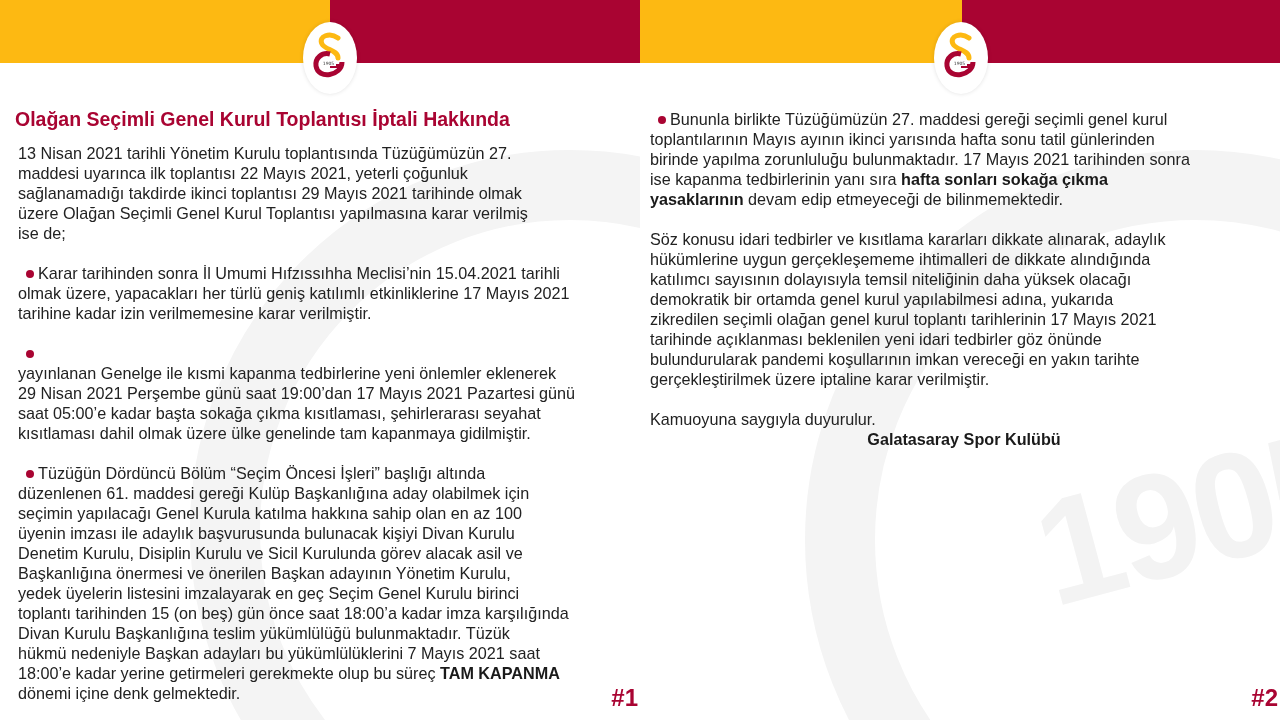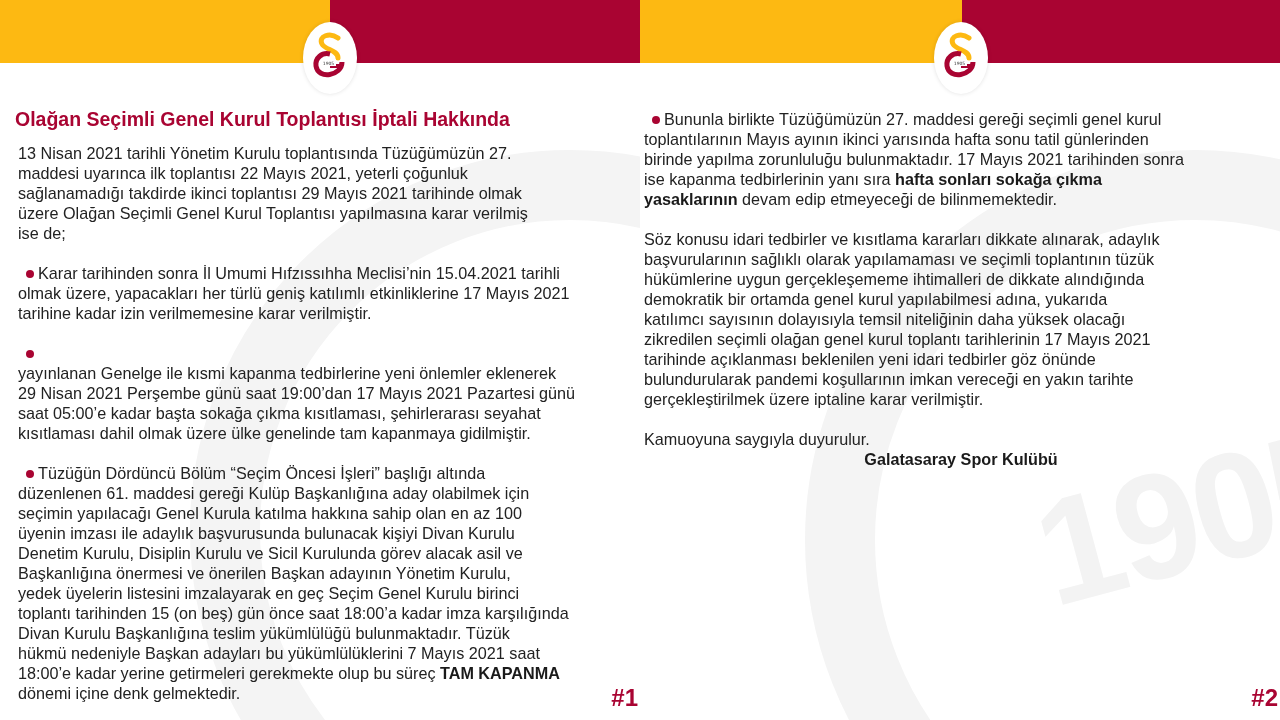--- a/index.html
+++ b/index.html
@@ -97,34 +97,33 @@
     <div class="logo" style="left:294px;">
       <svg width="40" height="56" viewBox="0 0 40 56">
         <path d="M28 8 C20 2 8 6 12 14 C15 20 28 20 28 28" fill="none" stroke="#fdb912" stroke-width="5" stroke-linecap="round"></path>
         <path d="M32 32 C32 46 8 50 6 36 C5 28 12 22 20 24" fill="none" stroke="#a90432" stroke-width="5"></path>
         <path d="M20 36 L33 36" stroke="#a90432" stroke-width="4"></path>
         <rect x="11" y="29" width="15" height="7" fill="#fff"></rect>
         <text x="18.5" y="34.5" font-size="4.5" text-anchor="middle" fill="#333" font-family="DejaVu Sans, sans-serif">1905</text>
       </svg>
     </div>
 
-    <div class="content" style="top:109px; left:4px;">
+    <div class="content" style="top:109px; left:10px;">
       <div class="para">
         <span class="line"><span class="bullet"></span><span>Bununla birlikte Tüzüğümüzün 27. maddesi gereği seçimli genel kurul</span></span>
         <span class="line">toplantılarının Mayıs ayının ikinci yarısında hafta sonu tatil günlerinden</span>
         <span class="line">birinde yapılma zorunluluğu bulunmaktadır. 17 Mayıs 2021 tarihinden sonra</span>
         <span class="line"><span>ise kapanma tedbirlerinin yanı sıra </span><b>hafta sonları sokağa çıkma</b></span>
         <span class="line"><b>yasaklarının</b><span> devam edip etmeyeceği de bilinmemektedir.</span></span>
       </div>
       <div class="para">
         <span class="line">Söz konusu idari tedbirler ve kısıtlama kararları dikkate alınarak, adaylık</span>
-        <span class="line">başvurularının sağlıklı olarak yapılamaması ve seçimli toplantının tüzük</span>
         <span class="line">hükümlerine uygun gerçekleşememe ihtimalleri de dikkate alındığında</span>
+        <span class="line">katılımcı sayısının dolayısıyla temsil niteliğinin daha yüksek olacağı</span>
         <span class="line">demokratik bir ortamda genel kurul yapılabilmesi adına, yukarıda</span>
-        <span class="line">katılımcı sayısının dolayısıyla temsil niteliğinin daha yüksek olacağı</span>
         <span class="line">zikredilen seçimli olağan genel kurul toplantı tarihlerinin 17 Mayıs 2021</span>
         <span class="line">tarihinde açıklanması beklenilen yeni idari tedbirler göz önünde</span>
         <span class="line">bulundurularak pandemi koşullarının imkan vereceği en yakın tarihte</span>
         <span class="line">gerçekleştirilmek üzere iptaline karar verilmiştir.</span>
       </div>
       <div class="para">
         <span class="line">Kamuoyuna saygıyla duyurulur.</span>
         <b class="line">Galatasaray Spor Kulübü</b>
       </div>
     </div>

